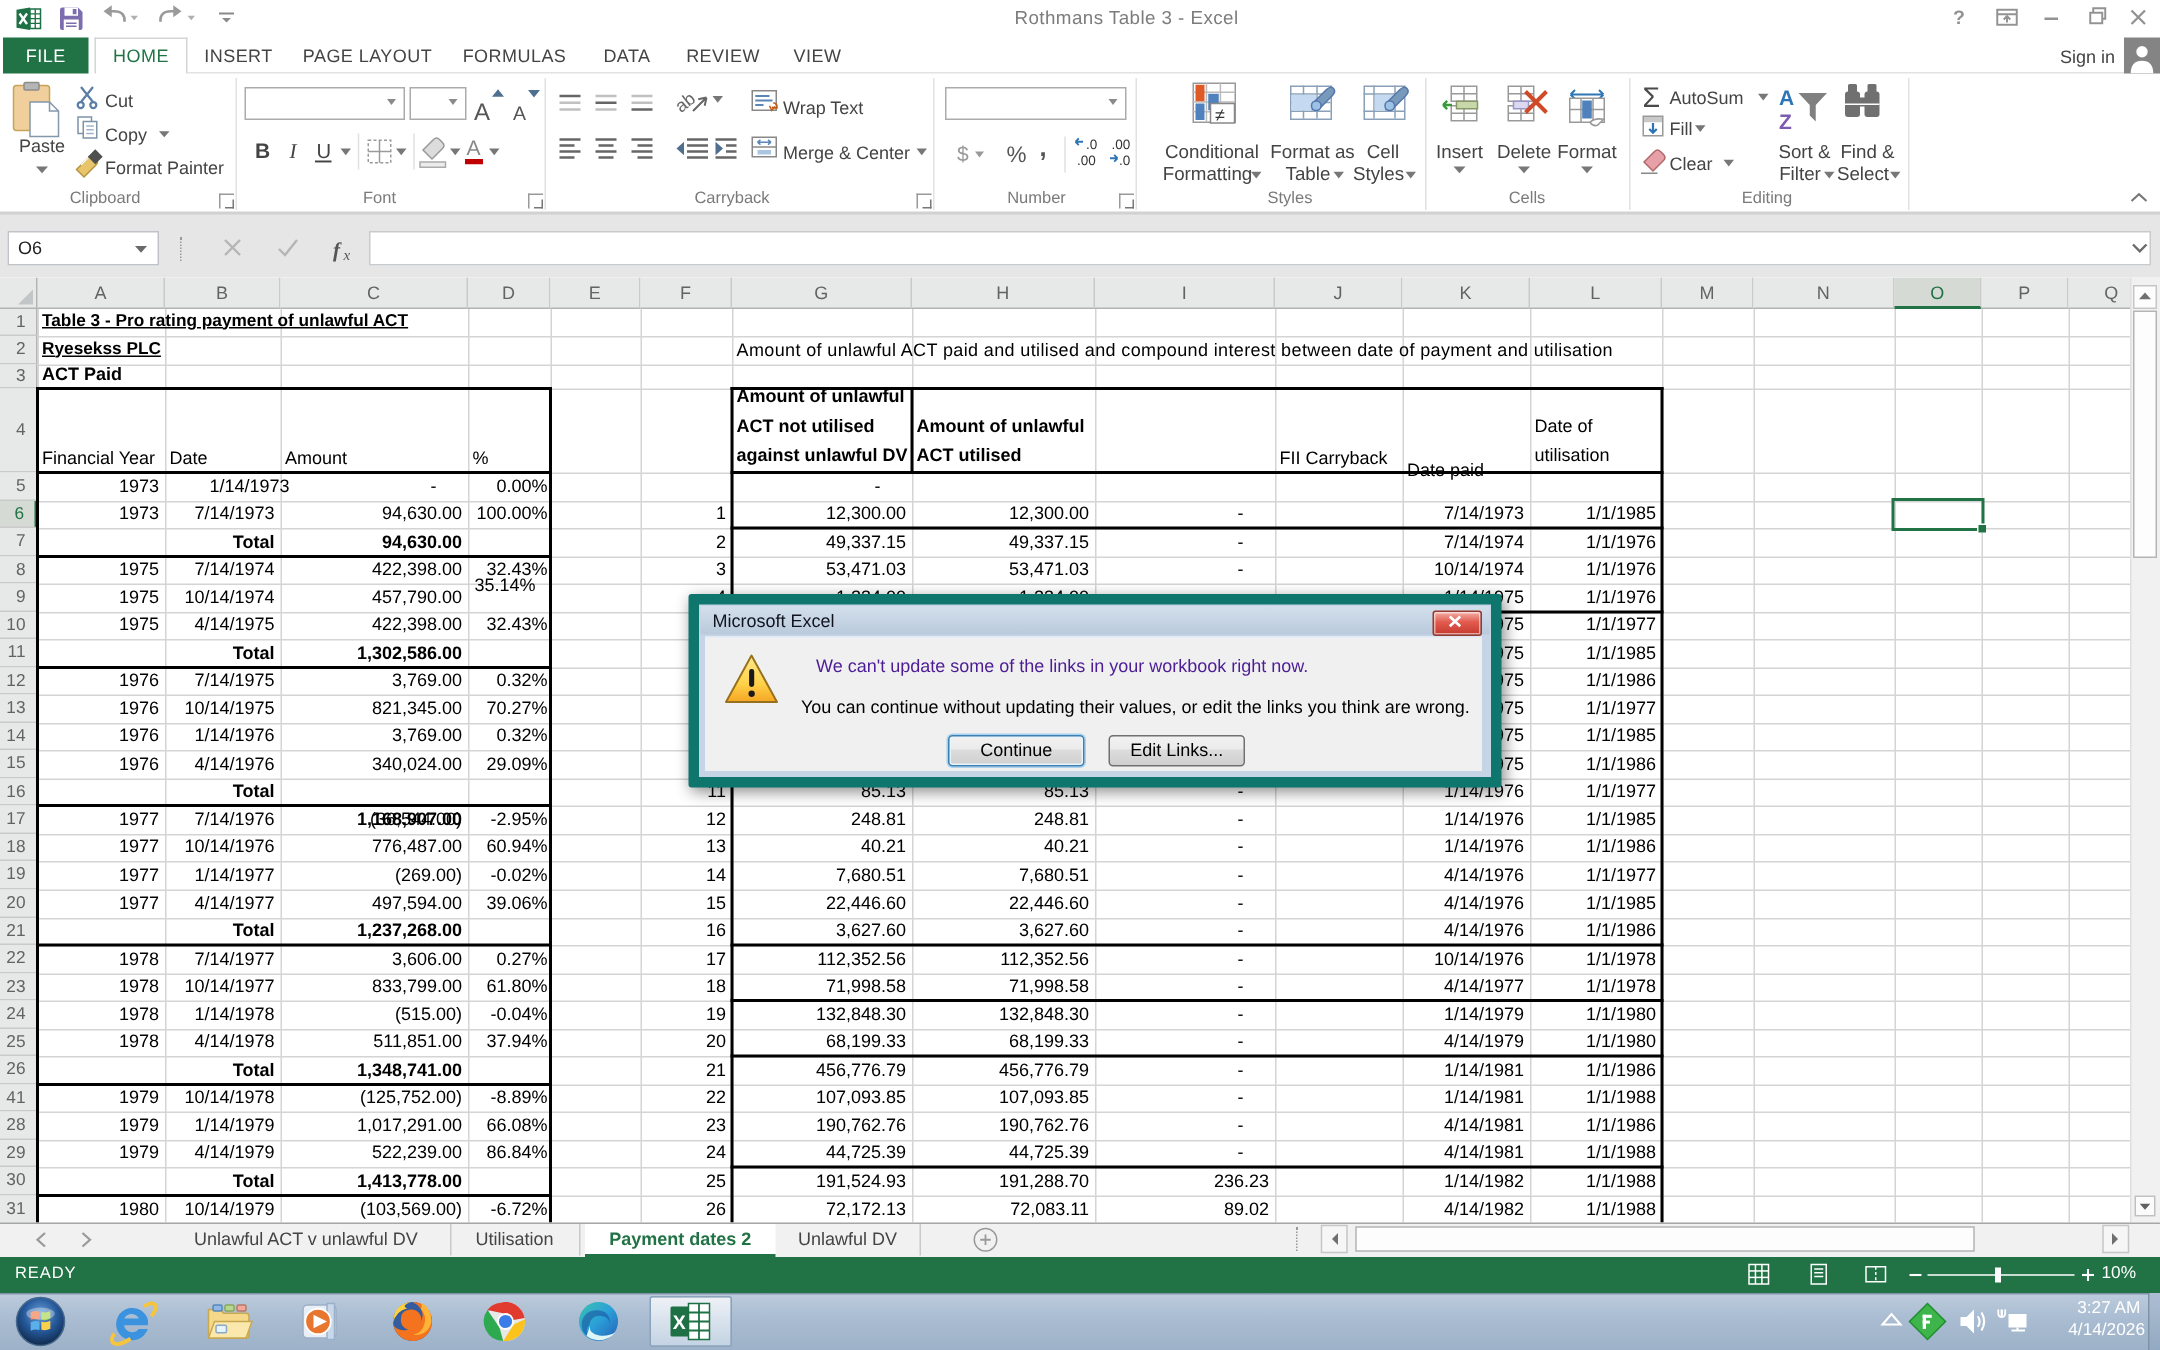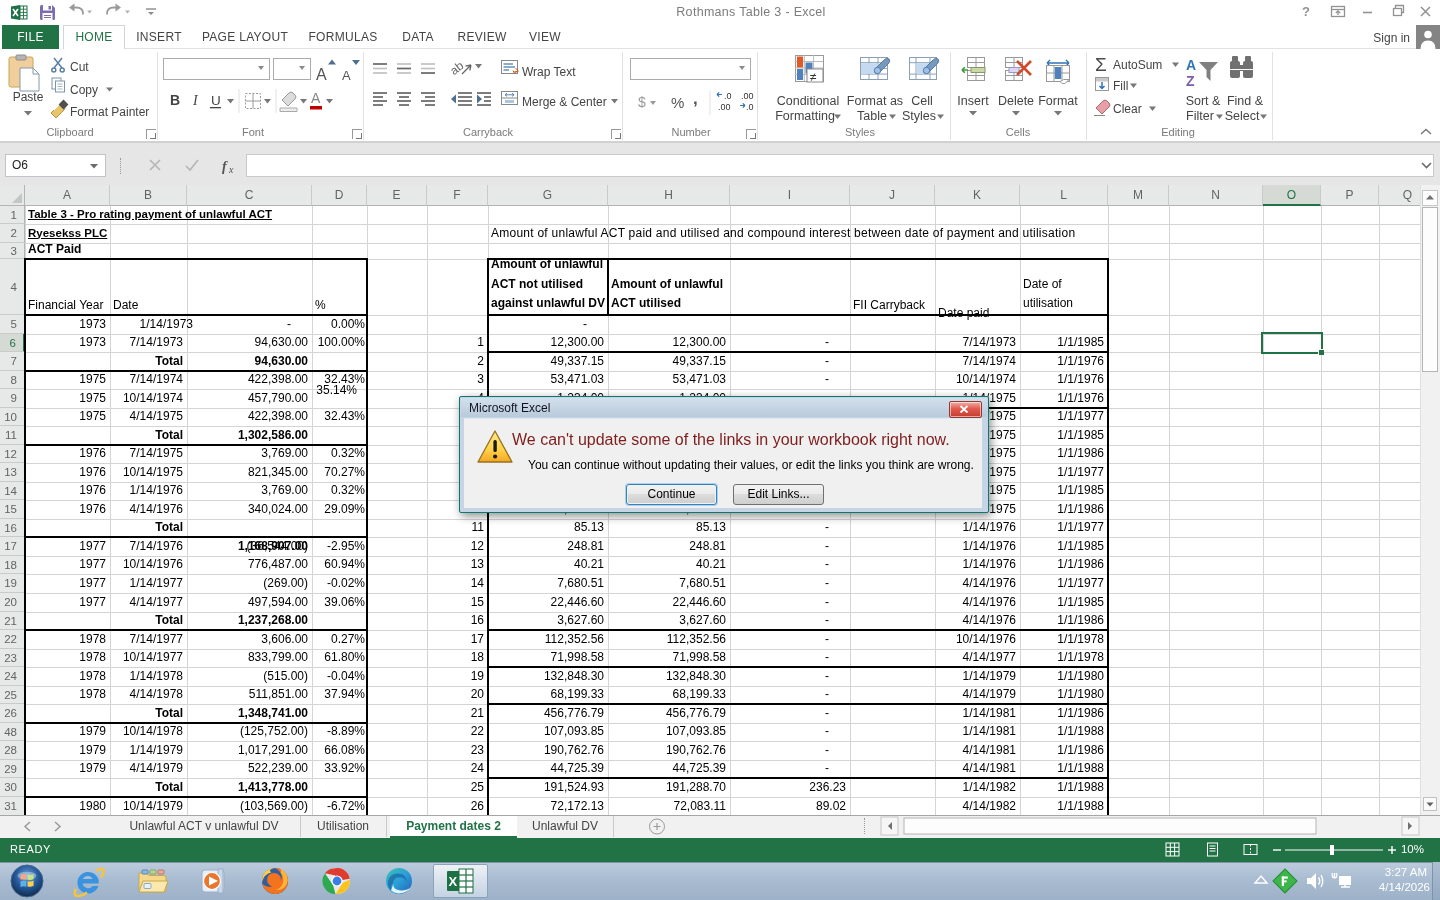--- a/index.html
+++ b/index.html
@@ -487,21 +487,21 @@
 <div class="rh" style="left:0;top:352px;width:25px;height:19px">17</div>
 <div class="rh" style="left:0;top:371px;width:25px;height:18px">18</div>
 <div class="rh" style="left:0;top:389px;width:25px;height:19px">19</div>
 <div class="rh" style="left:0;top:408px;width:25px;height:19px">20</div>
 <div class="rh" style="left:0;top:427px;width:25px;height:18px">21</div>
 <div class="rh" style="left:0;top:445px;width:25px;height:19px">22</div>
 <div class="rh" style="left:0;top:464px;width:25px;height:18px">23</div>
 <div class="rh" style="left:0;top:482px;width:25px;height:19px">24</div>
 <div class="rh" style="left:0;top:501px;width:25px;height:18px">25</div>
 <div class="rh" style="left:0;top:519px;width:25px;height:19px">26</div>
-<div class="rh" style="left:0;top:538px;width:25px;height:18px">48</div>
+<div class="rh" style="left:0;top:538px;width:25px;height:18px">41</div>
 <div class="rh" style="left:0;top:556px;width:25px;height:19px">28</div>
 <div class="rh" style="left:0;top:575px;width:25px;height:18px">29</div>
 <div class="rh" style="left:0;top:593px;width:25px;height:19px">30</div>
 <div class="rh" style="left:0;top:612px;width:25px;height:19px">31</div>
 <div class="gv" style="left:25px;top:21px;height:609px"></div>
 <div class="gv" style="left:110px;top:21px;height:609px"></div>
 <div class="gv" style="left:187px;top:21px;height:609px"></div>
 <div class="gv" style="left:312px;top:21px;height:609px"></div>
 <div class="gv" style="left:367px;top:21px;height:609px"></div>
 <div class="gv" style="left:427px;top:21px;height:609px"></div>
@@ -566,20 +566,21 @@
 <div class="tk" style="left:487px;top:592px;width:622px;height:2px"></div>
 <div class="tk" style="left:487px;top:73px;width:2px;height:557px"></div>
 <div class="tk" style="left:1107px;top:73px;width:2px;height:557px"></div>
 <div class="tk" style="left:607px;top:73px;width:2px;height:57px"></div>
 <div class="cl tl bu" style="left:25px;top:21px;width:342px;height:18px">Table 3 - Pro rating payment of unlawful ACT</div>
 <div class="cl tl" style="left:488px;top:39px;width:700px;height:19px;letter-spacing:.25px">Amount of unlawful ACT paid and utilised and compound interest between date of payment and utilisation</div>
 <div class="cl tl bu" style="left:25px;top:39px;width:287px;height:19px">Ryesekss PLC</div>
 <div class="cl tl b" style="left:25px;top:58px;width:287px;height:16px">ACT Paid</div>
 <div class="cl tl bot" style="left:25px;top:74px;width:85px;height:56px">Financial Year</div>
 <div class="cl tl bot" style="left:110px;top:74px;width:77px;height:56px">Date</div>
+<div class="cl tl bot" style="left:187px;top:74px;width:125px;height:56px">Amount</div>
 <div class="cl tl bot" style="left:312px;top:74px;width:55px;height:56px">%</div>
 <div class="cl tl b mlh" style="left:488px;top:74px;width:118px;height:56px">Amount of unlawful<br>ACT not utilised<br>against unlawful DV</div>
 <div class="cl tl b mlh je" style="left:608px;top:74px;width:120px;height:56px">Amount of unlawful<br>ACT utilised</div>
 <div class="cl tl bot" style="left:850px;top:74px;width:85px;height:56px">FII Carryback</div>
 <div class="cl tl bot" style="left:935px;top:74px;width:85px;height:64px">Date paid</div>
 <div class="cl tl mlh je" style="left:1020px;top:74px;width:86px;height:56px">Date of<br>utilisation</div>
 <div class="cl nr" style="left:25px;top:130px;width:85px;height:19px">1973</div>
 <div class="cl nr" style="left:120px;top:130px;width:77px;height:19px">1/14/1973</div>
 <div class="cl da" style="left:187px;top:130px;width:125px;height:19px">-</div>
 <div class="cl pc" style="left:312px;top:130px;width:55px;height:19px">0.00%</div>
@@ -800,21 +801,21 @@
 <div class="cl pc" style="left:312px;top:556px;width:55px;height:19px">66.08%</div>
 <div class="cl nr" style="left:427px;top:556px;width:61px;height:19px">23</div>
 <div class="cl nr" style="left:488px;top:556px;width:120px;height:19px">190,762.76</div>
 <div class="cl nr" style="left:608px;top:556px;width:122px;height:19px">190,762.76</div>
 <div class="cl da" style="left:730px;top:556px;width:120px;height:19px">-</div>
 <div class="cl nr" style="left:935px;top:556px;width:85px;height:19px">4/14/1981</div>
 <div class="cl nr" style="left:1020px;top:556px;width:88px;height:19px">1/1/1986</div>
 <div class="cl nr" style="left:25px;top:575px;width:85px;height:18px">1979</div>
 <div class="cl nr" style="left:110px;top:575px;width:77px;height:18px">4/14/1979</div>
 <div class="cl nr" style="left:187px;top:575px;width:125px;height:18px">522,239.00</div>
-<div class="cl pc" style="left:312px;top:575px;width:55px;height:18px">33.92%</div>
+<div class="cl pc" style="left:312px;top:575px;width:55px;height:18px">86.84%</div>
 <div class="cl nr" style="left:427px;top:575px;width:61px;height:18px">24</div>
 <div class="cl nr" style="left:488px;top:575px;width:120px;height:18px">44,725.39</div>
 <div class="cl nr" style="left:608px;top:575px;width:122px;height:18px">44,725.39</div>
 <div class="cl da" style="left:730px;top:575px;width:120px;height:18px">-</div>
 <div class="cl nr" style="left:935px;top:575px;width:85px;height:18px">4/14/1981</div>
 <div class="cl nr" style="left:1020px;top:575px;width:88px;height:18px">1/1/1988</div>
 <div class="cl nr b" style="left:110px;top:593px;width:77px;height:19px">Total</div>
 <div class="cl nr b" style="left:187px;top:593px;width:125px;height:19px">1,413,778.00</div>
 <div class="cl nr" style="left:427px;top:593px;width:61px;height:19px">25</div>
 <div class="cl nr" style="left:488px;top:593px;width:120px;height:19px">191,524.93</div>
@@ -1009,38 +1010,38 @@
   <path d="M-1 6 L8 6 M3 4 L3 6" stroke-width="1.4"></path>
   <path d="M-7.5 -8 L-7.5 -3" stroke-width="1.6"></path>
   <path d="M-9.8 -8 L-9.8 -5.5 Q-9.8 -3 -7.5 -3 Q-5.2 -3 -5.2 -5.5 L-5.2 -8" stroke-width="1.2"></path>
  </g>
 </svg>
 <div style="position:absolute;left:1345px;top:866px;width:82px;text-align:right;font-size:11.5px;color:#fff">3:27 AM</div>
 <div style="position:absolute;left:1345px;top:881px;width:85px;text-align:right;font-size:11.5px;color:#fff">4/14/2026</div>
 <div style="position:absolute;left:1432px;top:862px;width:8px;height:38px;background:linear-gradient(#adbed2,#93a9c2);border-left:1px solid #7e92a8;box-sizing:border-box"></div>
 
 
-<div id="dlg" style="position:absolute;left:459px;top:396px;width:528px;height:115px;background:#c6d5e5;border:1px solid #0f766e;border-radius:2px;box-shadow:2px 3px 10px rgba(0,0,0,.45);z-index:50">
+<div id="dlg" style="position:absolute;left:459px;top:396px;width:528px;height:115px;background:#c6d5e5;border:7px solid #0f766e;border-radius:2px;box-shadow:2px 3px 10px rgba(0,0,0,.45);z-index:50">
  <div style="position:absolute;left:1px;top:1px;right:1px;height:19px;background:linear-gradient(#d3dfec,#b9cadc);font-size:12px;color:#11131f;padding:3px 0 0 8px;box-sizing:border-box">Microsoft Excel</div>
  <div style="position:absolute;right:6px;top:4px;width:31px;height:15px;background:linear-gradient(#f2b0a8,#e25a4e 45%,#c43b2e);border:1px solid #93392f;border-radius:2px;box-shadow:inset 0 0 0 1px rgba(255,255,255,.55)">
   <svg width="29" height="13">
           <path d="M10.5 3 L17.5 9.5 M17.5 3 L10.5 9.5" stroke="#fff" stroke-width="1.8"></path>
         </svg>
  </div>
  <div style="position:absolute;left:4px;top:21px;width:518px;height:89px;background:#f0f0f0;border-top:1px solid #dfe9f5"></div>
  <svg width="40" height="36" style="position:absolute;left:17px;top:33px">
   <defs>
           <linearGradient id="wtri" x1="0" y1="0" x2="0" y2="1">
             <stop offset="0%" stop-color="#ffe98c"></stop>
             <stop offset="60%" stop-color="#ffd24a"></stop>
             <stop offset="100%" stop-color="#f5a623"></stop>
           </linearGradient>
         </defs>
   <path d="M18 1 L35 32 L1 32 Z" fill="url(#wtri)" stroke="#97701e" stroke-width="1.3" stroke-linejoin="round"></path>
   <rect x="16.4" y="10" width="3.4" height="12" rx="1.6" fill="#1a1a1a"></rect>
   <circle cx="18.1" cy="26.5" r="2.1" fill="#1a1a1a"></circle>
  </svg>
- <div style="position:absolute;left:52px;top:34px;font-size:16px;color:#7f1d1d">We can't update some of the links in your workbook right now.</div>
+ <div style="position:absolute;left:78px;top:34px;font-size:12px;color:#4c1d95">We can't update some of the links in your workbook right now.</div>
  <div style="position:absolute;left:68px;top:61px;font-size:12px;color:#000">You can continue without updating their values, or edit the links you think are wrong.</div>
  <div style="position:absolute;left:166px;top:87px;width:91px;height:21px;background:linear-gradient(#f2f2f2,#ebebeb 45%,#dddddd 46%,#cfcfcf);border:1px solid #3c7fb1;border-radius:3px;box-shadow:0 0 0 1px #a8d2ef,inset 0 0 0 1px #e8f4fc;box-sizing:border-box;font-size:12px;color:#000;text-align:center;line-height:19px">Continue</div>
  <div style="position:absolute;left:273px;top:87px;width:91px;height:21px;background:linear-gradient(#f2f2f2,#ebebeb 45%,#dddddd 46%,#cfcfcf);border:1px solid #707070;border-radius:3px;box-sizing:border-box;font-size:12px;color:#000;text-align:center;line-height:19px">Edit Links...</div>
 </div>
 
 
 </path></body></html>

